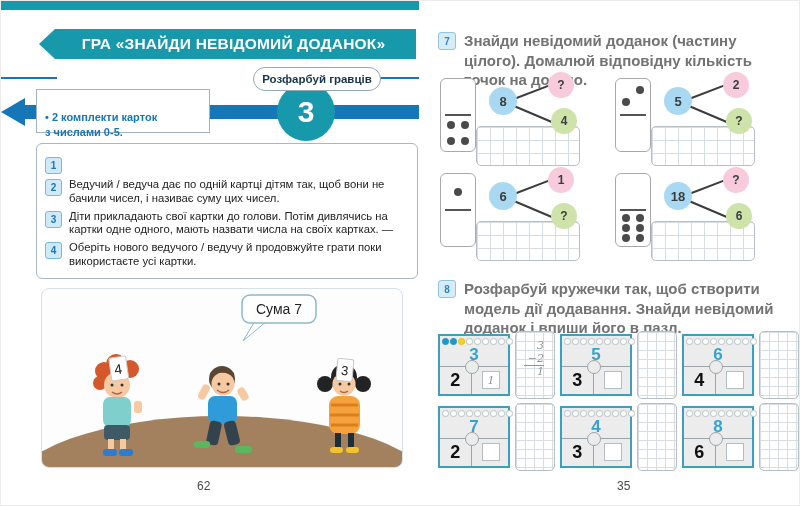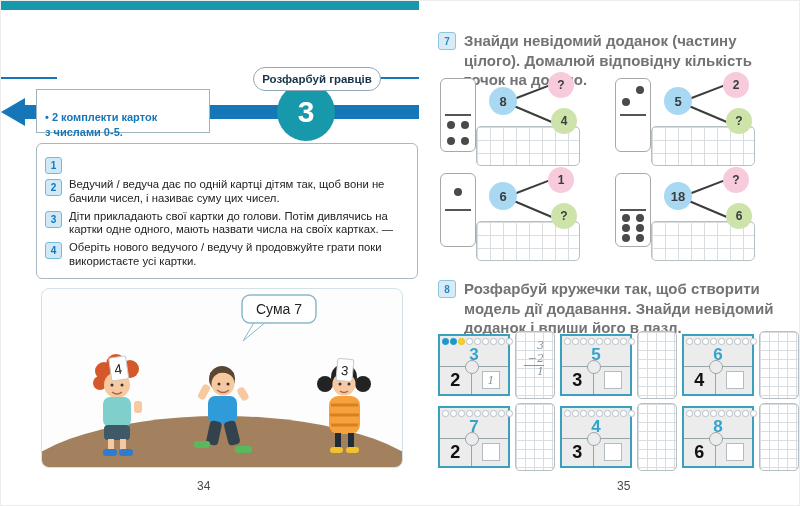--- a/index.html
+++ b/index.html
@@ -77,20 +77,23 @@
   .pad .hw .uline{border-bottom:1px solid #8d9499;display:block;}
 </style>
 </head>
 <body>
 
 <div class="spread">
 
   <div class="page left">
     <div class="topbar"></div>
 
+    <div class="title-banner">
+      <span>ГРА «ЗНАЙДИ НЕВІДОМИЙ ДОДАНОК»</span>
+    </div>
 
     <div class="hline" style="left:0;top:76px;width:56px;"></div>
     <div class="pill" style="left:252px;top:66px;width:126px;height:22px;font-size:11.5px;">
       <span>Розфарбуй гравців</span>
     </div>
     <div class="hline" style="left:377px;top:76px;width:41px;"></div>
 
     <div class="band-arrow"></div>
     <div class="blue-band"></div>
 
@@ -187,21 +190,21 @@
           <rect x="288" y="158" width="13" height="6" rx="3" fill="#f2c230"></rect>
             <rect x="304" y="158" width="13" height="6" rx="3" fill="#f2c230"></rect>
           <g transform="rotate(5 303 80)">
             <rect x="295" y="70" width="16" height="22" rx="2" fill="#fff" stroke="#c9c9c9"></rect>
             <text x="303" y="86" font-size="13" text-anchor="middle" fill="#222" font-family="Liberation Sans,sans-serif">3</text>
           </g>
         </g>
       </svg>
     </div>
 
-    <div class="pagenum l">34</div>
+    <div class="pagenum l">62</div>
   </div>
 
   <div class="page right">
 
     <div class="task-row" style="left:12px;top:30px;">
       <div class="task-badge">7</div>
       <div class="task-text">Знайди невідомий доданок (частину цілого). Домалюй відповідну кількість точок на доміно.</div>
     </div>
 
     <div class="bond-cell" style="left:12px;top:75px;">

